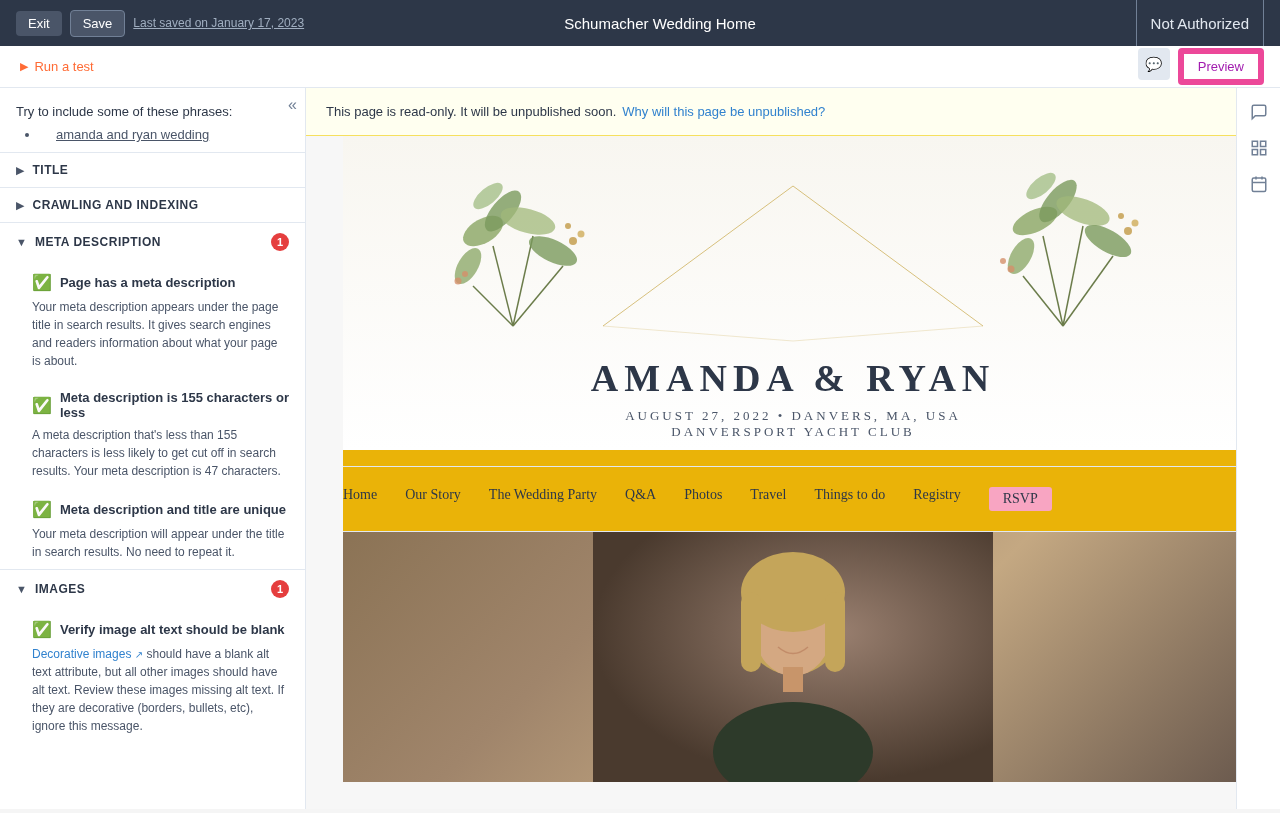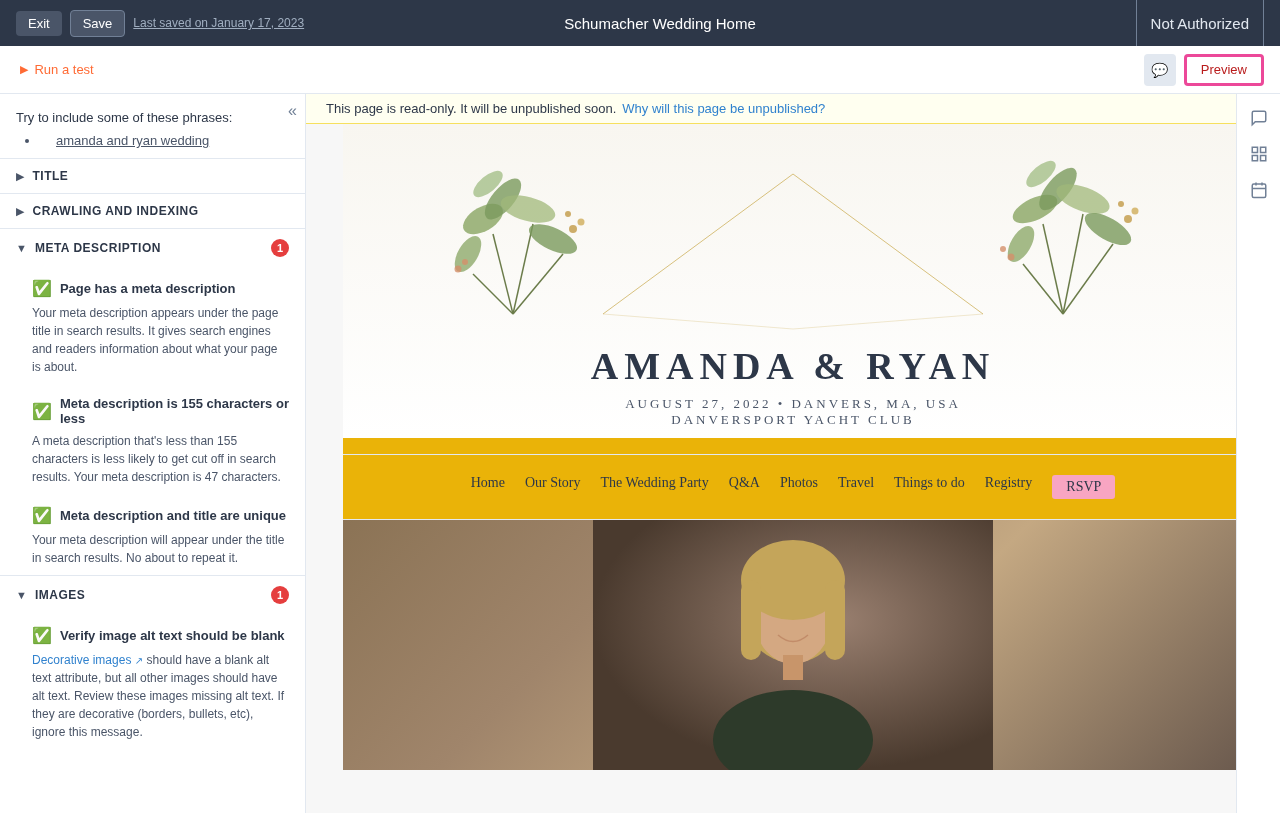--- a/index.html
+++ b/index.html
@@ -22,42 +22,42 @@
     .last-saved { color: #a0aec0; font-size: 12px; text-decoration: underline; cursor: pointer; }
     .top-bar-title { position: absolute; left: 50%; transform: translateX(-50%); color: #fff; font-size: 15px; font-weight: 500; margin-left: 20px; }
     .btn-not-authorized {
       background: transparent; color: #e2e8f0; border: 1px solid #718096; border-radius: 4px;
       padding: 23px 14px; font-size: 15px; cursor: pointer;
     }
 
     
     .sub-nav {
       display: flex; align-items: center; background: #fff;
-      border-bottom: 1px solid #e2e8f0; height: 48px; position: relative;
+      border-bottom: 1px solid #e2e8f0; height: 42px; position: relative;
     }
     .run-test-btn {
       display: flex; align-items: center; gap: 6px;
       color: #ff6b35; font-size: 13px; font-weight: 500;
       padding: 0 20px; cursor: pointer; background: none; border: none;
     }
     .run-test-btn::before { content: '▶'; font-size: 11px; }
     .tabs { display: flex; gap: 0; margin-left: auto; margin-right: auto; position: absolute; left: 50%; transform: translateX(-50%); }
     .tab {
       padding: 14px 20px; font-size: 14px; color: #4a5568; cursor: pointer;
       border-bottom: 3px solid transparent; text-decoration: none;
     }
     .tab.active { color: #2d3748; font-weight: 600; border-bottom: 3px solid #2d3748; }
     .sub-nav-right { display: flex; gap: 8px; padding-right: 16px; margin-left: auto; }
     .icon-btn {
       background: #e2e8f0; border: none; border-radius: 4px;
       width: 32px; height: 32px; cursor: pointer; font-size: 14px;
       display: flex; align-items: center; justify-content: center;
     }
     .btn-preview {
-      background: #fff; color: #b91c1c; border: 3px solid #ec4899; border-radius: 4px;
+      background: #fff; color: #a21caf; border: 6px solid #ec4899; border-radius: 4px;
       padding: 5px 14px; font-size: 13px; cursor: pointer;
     }
 
     
     .main-layout { display: flex; height: calc(813px - 92px); }
 
     
     .left-panel {
       width: 306px; min-width: 306px; background: #fff;
       border-right: 1px solid #e2e8f0; overflow-y: auto; position: relative;
@@ -88,21 +88,21 @@
     .check-icon-gray { color: #a0aec0; font-size: 16px; }
     .check-label { font-size: 13px; font-weight: 600; color: #2d3748; }
     .check-desc { font-size: 12px; color: #4a5568; line-height: 1.5; }
 
     
     .right-panel { flex: 1; overflow-y: auto; background: #f7f7f7; position: relative; }
 
     
     .read-only-banner {
       background: #fffff0; border-bottom: 1px solid #f6e05e;
-      padding: 7px 20px; font-size: 13px; color: #2d3748;
+      padding: 16px 20px; font-size: 13px; color: #2d3748;
       display: flex; align-items: center; gap: 6px;
     }
     .unpublish-link { color: #3182ce; cursor: pointer; text-decoration: none; }
 
     
     .page-content { background: #eab308; max-width: 900px; margin: 0 auto; }
     .wedding-hero {
       text-align: center; padding: 20px 0 10px;
       background: linear-gradient(to bottom, #f8f6f0, #fff);
     }
@@ -120,21 +120,21 @@
       font-size: 13px; letter-spacing: 3px; color: #4a5568;
       margin-top: 8px; font-family: Georgia, serif;
     }
     .wedding-venue {
       font-size: 13px; letter-spacing: 3px; color: #4a5568;
       font-family: Georgia, serif;
     }
 
     
     .page-nav {
-      display: flex; justify-content: center; gap: 20px;
+      display: flex; gap: 28px;
       padding: 20px 0; border-top: 1px solid #e2e8f0; border-bottom: 1px solid #e2e8f0;
       margin-top: 16px;
     }
     .page-nav a {
       font-size: 14px; color: #2d3748; text-decoration: none;
       font-family: Georgia, serif;
     }
     .rsvp-btn {
       background: #f8a5c2; color: #2d3748; padding: 4px 14px;
       border-radius: 3px; font-family: Georgia, serif; font-size: 14px;
@@ -224,21 +224,21 @@
         <span class="check-label">Meta description is 155 characters or less</span>
       </div>
       <div class="check-desc">A meta description that's less than 155 characters is less likely to get cut off in search results. Your meta description is 47 characters.</div>
     </div>
 
     <div class="check-item">
       <div class="check-header">
         <span class="check-icon-gray" style="color:#a0aec0;">✅</span>
         <span class="check-label">Meta description and title are unique</span>
       </div>
-      <div class="check-desc">Your meta description will appear under the title in search results. No about to repeat it.</div>
+      <div class="check-desc">Your meta description will appear under the title in search results. No need to repeat it.</div>
     </div>
 
     <div class="section-header">
       <span class="chevron">▼</span>
       <span class="section-title">IMAGES</span>
       <span class="badge">1</span>
     </div>
 
     <div class="check-item">
       <div class="check-header">

